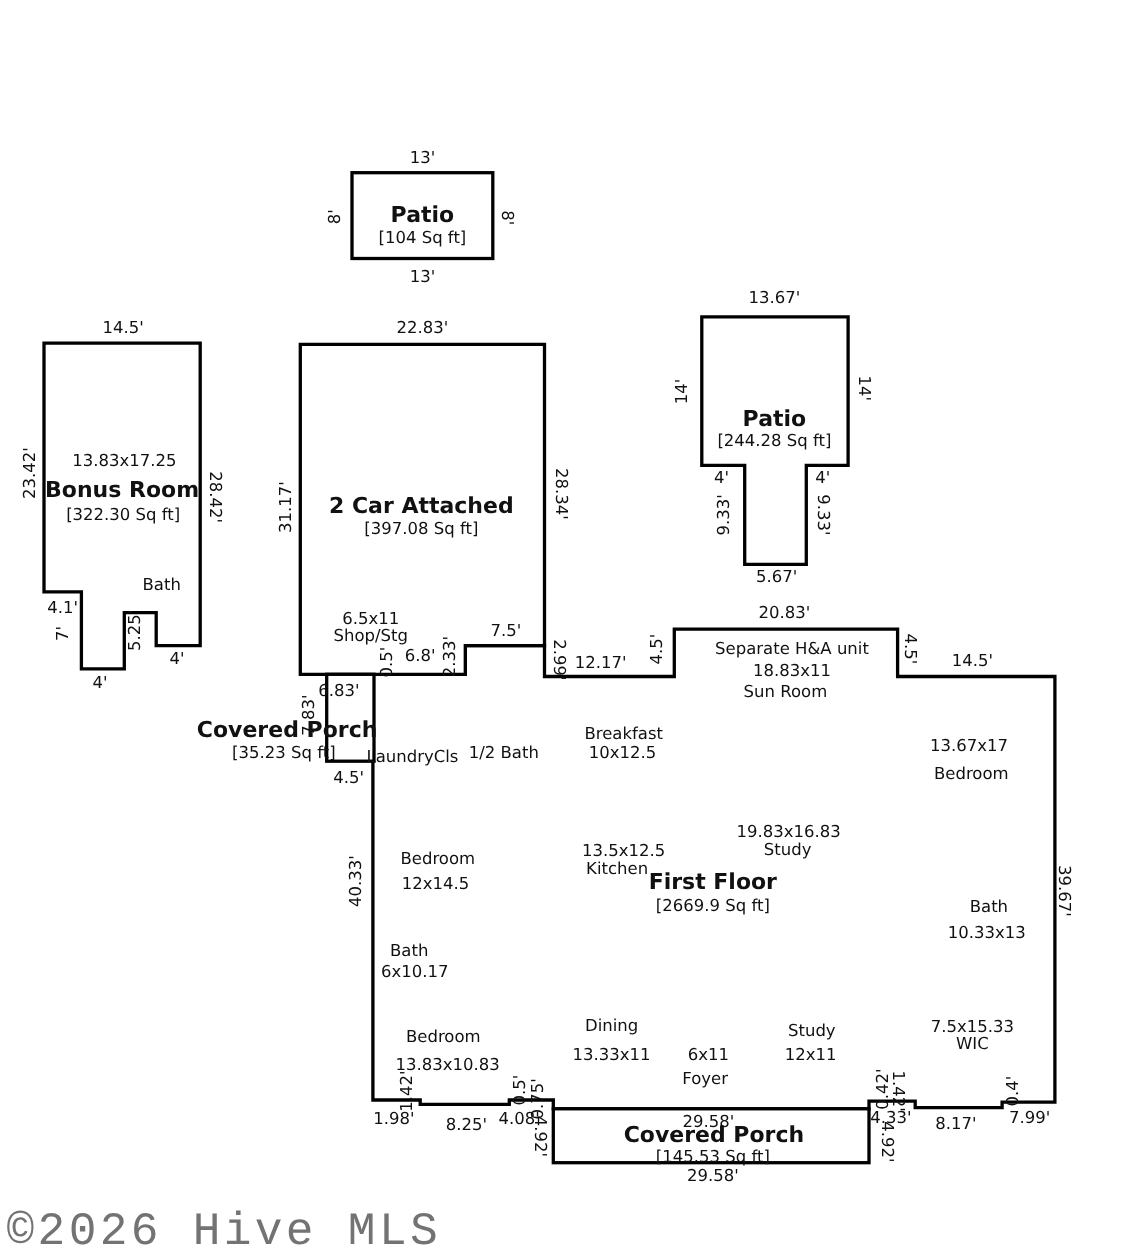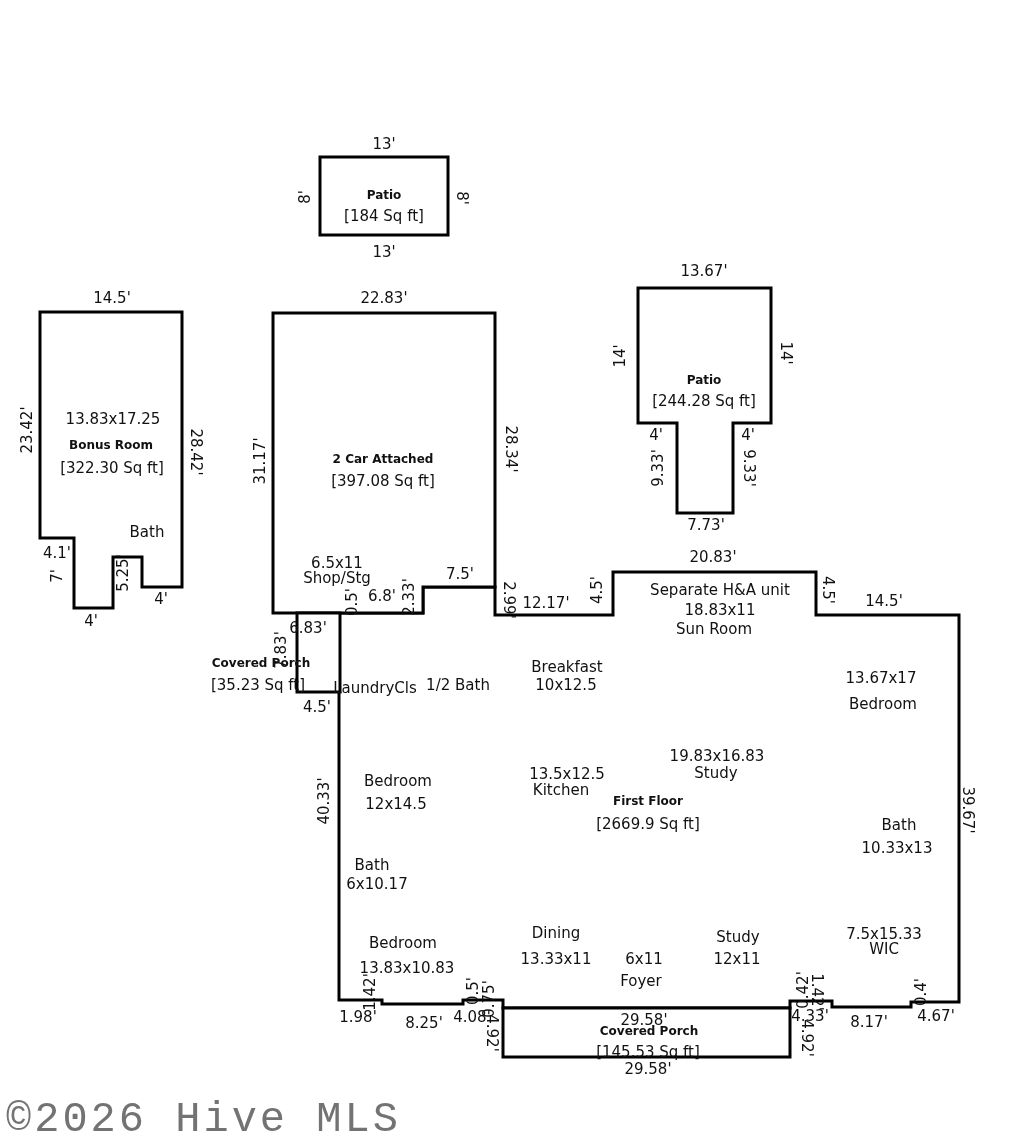--- a/index.html
+++ b/index.html
@@ -2,21 +2,21 @@
 <html><head>
 <meta charset="utf-8">
 <style>
   html,body{margin:0;padding:0;}
   body{width:1024px;height:1141px;background:#ffffff;position:relative;overflow:hidden;
        font-family:"DejaVu Sans","Liberation Sans",sans-serif;}
   #plan{position:absolute;left:0;top:0;width:1024px;height:1141px;}
   svg{position:absolute;left:0;top:0;}
   .lb{position:absolute;transform:translate(-50%,-50%);font-size:15px;color:#111;
       white-space:nowrap;line-height:1;}
-  .b{font-weight:bold;font-size:12px;}
+  .b{font-weight:bold;font-size:20px;}
   .rl{transform:translate(-50%,-50%) rotate(-90deg);}
   .rr{transform:translate(-50%,-50%) rotate(90deg);}
   .wm{position:absolute;left:6px;top:1096px;font-family:Liberation Mono, monospace;
       font-size:42px;color:#737373;letter-spacing:3px;font-weight:400;}
 </style>
 </head>
 <body>
 
 <div id="plan">
 
@@ -29,21 +29,21 @@
       <polygon points="638,288 771,288 771,423 733,423 733,513 677,513 677,423 638,423"></polygon>
       <rect x="297" y="613" width="43" height="79"></rect>
       <rect x="503" y="1008" width="287" height="49"></rect>
     </g>
   </svg>
 
   <div class="lb" style="left:384px;top:144px">13'</div>
   <div class="lb rl" style="left:305px;top:197px">8'</div>
   <div class="lb rr" style="left:461px;top:198px">8'</div>
   <div class="lb b" style="left:384px;top:195px">Patio</div>
-  <div class="lb" style="left:384px;top:216px">[184 Sq ft]</div>
+  <div class="lb" style="left:384px;top:216px">[104 Sq ft]</div>
   <div class="lb" style="left:384px;top:252px">13'</div>
 
   <div class="lb" style="left:112px;top:298px">14.5'</div>
   <div class="lb rl" style="left:27px;top:430px">23.42'</div>
   <div class="lb rr" style="left:195px;top:452px">28.42'</div>
   <div class="lb" style="left:113px;top:419px">13.83x17.25</div>
   <div class="lb b" style="left:111px;top:445px">Bonus Room</div>
   <div class="lb" style="left:112px;top:468px">[322.30 Sq ft]</div>
   <div class="lb" style="left:147px;top:532px">Bath</div>
   <div class="lb" style="left:57px;top:553px">4.1'</div>
@@ -68,21 +68,21 @@
 
   <div class="lb" style="left:704px;top:271px">13.67'</div>
   <div class="lb rl" style="left:620px;top:356px">14'</div>
   <div class="lb rr" style="left:785px;top:353px">14'</div>
   <div class="lb b" style="left:704px;top:380px">Patio</div>
   <div class="lb" style="left:704px;top:401px">[244.28 Sq ft]</div>
   <div class="lb" style="left:656px;top:435px">4'</div>
   <div class="lb" style="left:748px;top:435px">4'</div>
   <div class="lb rl" style="left:658px;top:468px">9.33'</div>
   <div class="lb rr" style="left:748px;top:468px">9.33'</div>
-  <div class="lb" style="left:706px;top:525px">7.73'</div>
+  <div class="lb" style="left:706px;top:525px">5.67'</div>
 
   <div class="lb b" style="left:261px;top:663px">Covered Porch</div>
   <div class="lb" style="left:258px;top:685px">[35.23 Sq ft]</div>
   <div class="lb rl" style="left:281px;top:650px">7.83'</div>
   <div class="lb" style="left:317px;top:707px">4.5'</div>
 
   <div class="lb" style="left:546px;top:603px">12.17'</div>
   <div class="lb rl" style="left:597px;top:590px">4.5'</div>
   <div class="lb" style="left:713px;top:557px">20.83'</div>
   <div class="lb rr" style="left:827px;top:590px">4.5'</div>
@@ -128,21 +128,21 @@
   <div class="lb rl" style="left:473px;top:991px">0.5'</div>
   <div class="lb" style="left:472px;top:1017px">4.08'</div>
   <div class="lb rl" style="left:489px;top:999px">0.75'</div>
   <div class="lb rr" style="left:491px;top:1033px">4.92'</div>
   <div class="lb rl" style="left:803px;top:990px">0.42'</div>
   <div class="lb rr" style="left:816px;top:992px">1.42'</div>
   <div class="lb" style="left:810px;top:1016px">4.33'</div>
   <div class="lb rr" style="left:806px;top:1038px">4.92'</div>
   <div class="lb" style="left:869px;top:1022px">8.17'</div>
   <div class="lb rl" style="left:921px;top:992px">0.4'</div>
-  <div class="lb" style="left:936px;top:1016px">4.67'</div>
+  <div class="lb" style="left:936px;top:1016px">7.99'</div>
 
   <div class="lb" style="left:644px;top:1020px">29.58'</div>
   <div class="lb b" style="left:649px;top:1031px">Covered Porch</div>
   <div class="lb" style="left:648px;top:1052px">[145.53 Sq ft]</div>
   <div class="lb" style="left:648px;top:1069px">29.58'</div>
 
   <div class="wm">©2026 Hive MLS</div>
 
 </div>
 

